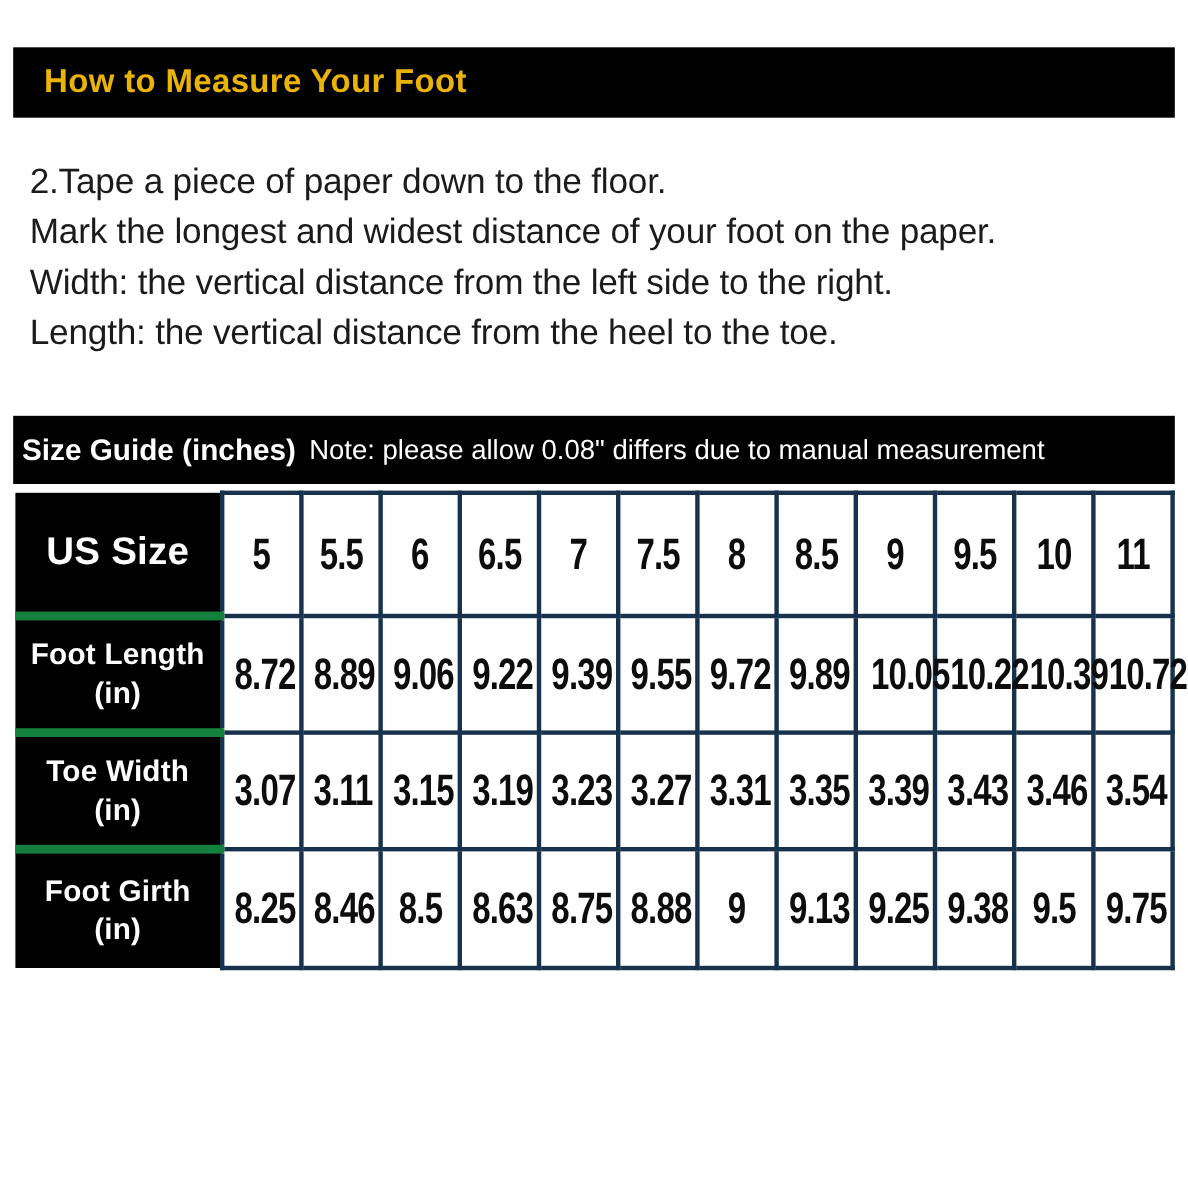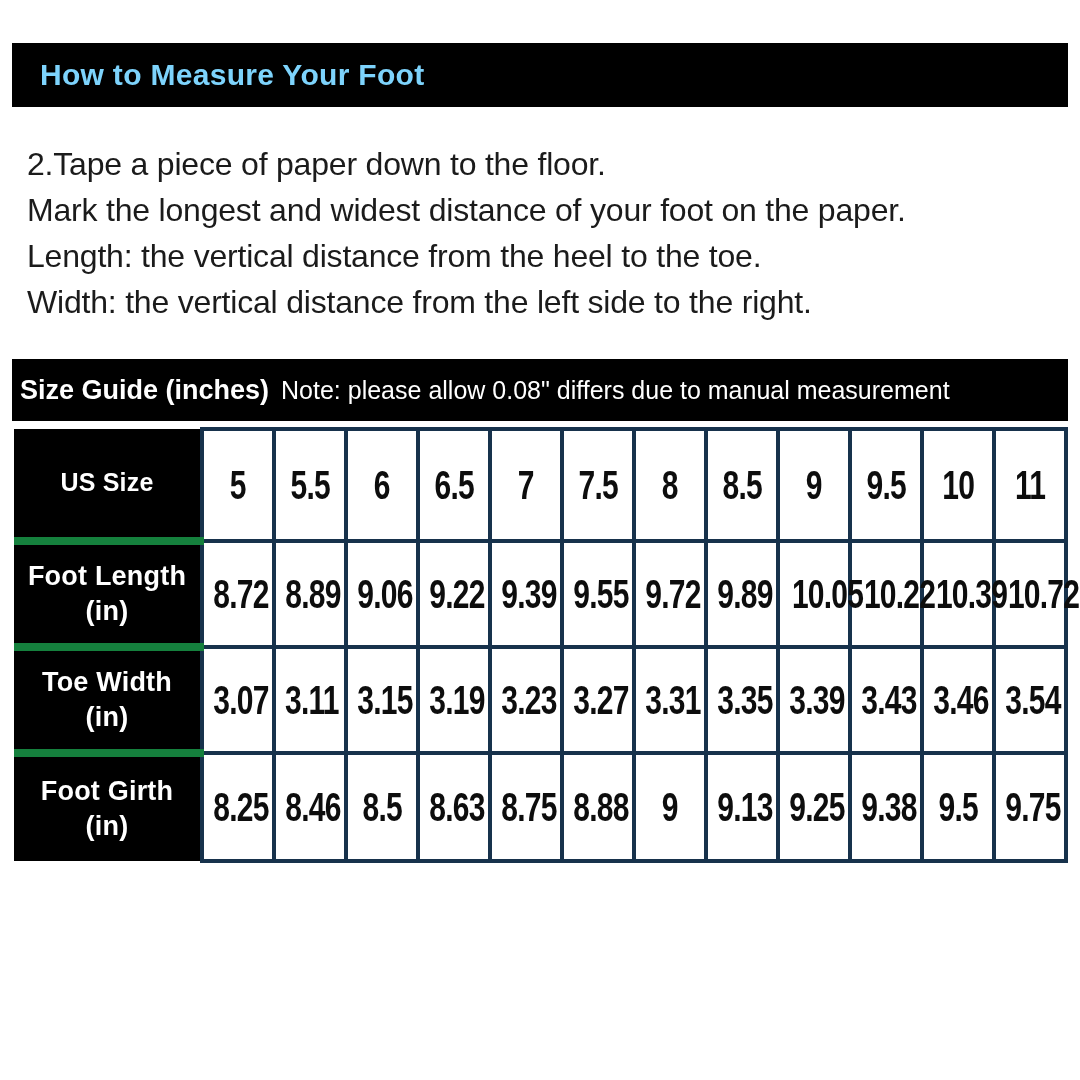--- a/index.html
+++ b/index.html
@@ -19,42 +19,42 @@
   .title-bar {
     margin: 43px 12px 0 12px;
     height: 64px;
     background: #000000;
     display: flex;
     align-items: center;
     padding-left: 28px;
     box-sizing: border-box;
   }
   .title-bar .title-text {
-    color: #7dd3fc;
+    color: #eab308;
     font-weight: bold;
     font-size: 30px;
     letter-spacing: 0.3px;
     white-space: nowrap;
   }
 
   
   .instructions {
     margin: 34px 14px 0 27px;
   }
   .instruction-line {
     font-size: 32px;
     line-height: 46px;
     color: #1b1b1b;
     letter-spacing: -0.2px;
     white-space: nowrap;
   }
 
   
   .size-bar {
-    margin: 34px 12px 0 12px;
+    margin: 53px 12px 0 12px;
     height: 62px;
     background: #000000;
     display: flex;
     align-items: center;
     padding: 0 8px;
     box-sizing: border-box;
     white-space: nowrap;
     overflow: hidden;
   }
   .size-bar .size-bar-title {
@@ -101,21 +101,21 @@
   }
 
   .th-label, .th-unit {
     font-weight: bold;
     font-size: 27px;
     text-align: center;
     line-height: 1.3;
     letter-spacing: 0.2px;
   }
   th.us-size .th-label {
-    font-size: 25px;
+    font-size: 35px;
     line-height: 1.1;
   }
 
   .num {
     display: inline-block;
     font-weight: bold;
     font-size: 40px;
     color: #0d0d0d;
     transform: scaleX(0.75);
     transform-origin: center center;
@@ -126,22 +126,22 @@
 </head>
 <body>
 
 <div class="title-bar">
   <span class="title-text">How to Measure Your Foot</span>
 </div>
 
 <div class="instructions">
   <div class="instruction-line">2.Tape a piece of paper down to the floor.</div>
   <div class="instruction-line">Mark the longest and widest distance of your foot on the paper.</div>
+  <div class="instruction-line">Width: the vertical distance from the left side to the right.</div>
   <div class="instruction-line">Length: the vertical distance from the heel to the toe.</div>
-  <div class="instruction-line">Width: the vertical distance from the left side to the right.</div>
 </div>
 
 <div class="size-bar">
   <span class="size-bar-title">Size Guide (inches)</span>
   <span class="size-bar-note">Note: please allow 0.08" differs due to manual measurement</span>
 </div>
 
 <table class="size-table">
   <colgroup>
     <col style="width:188px">

